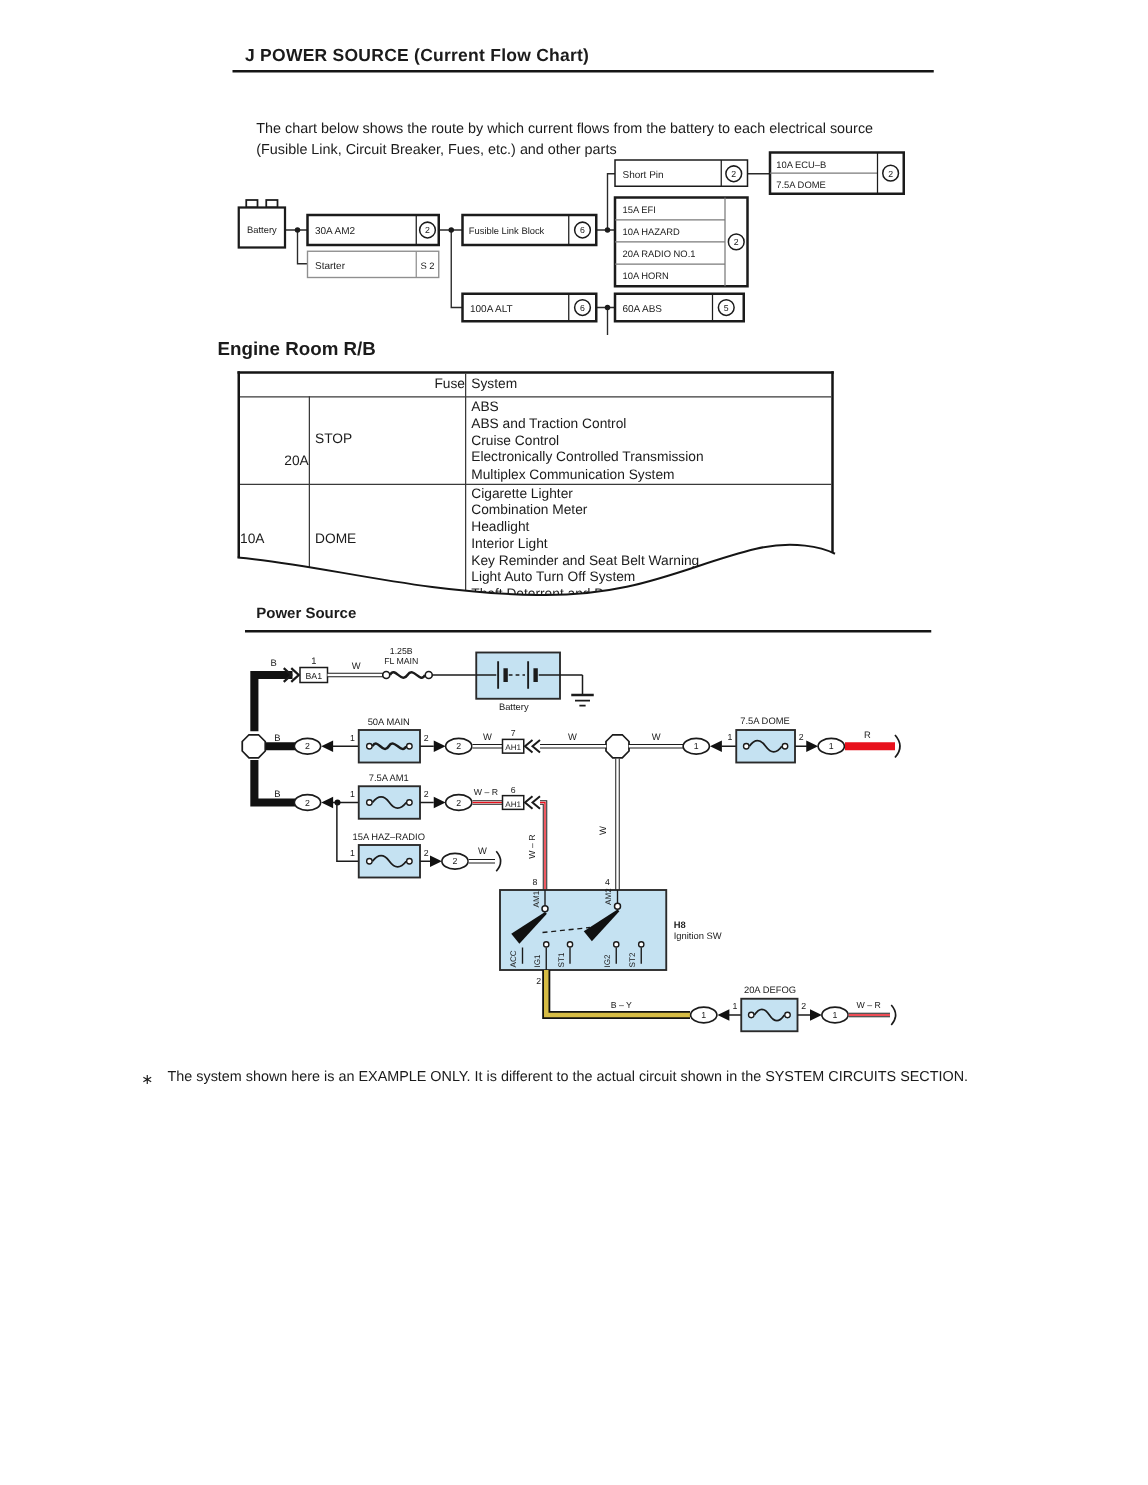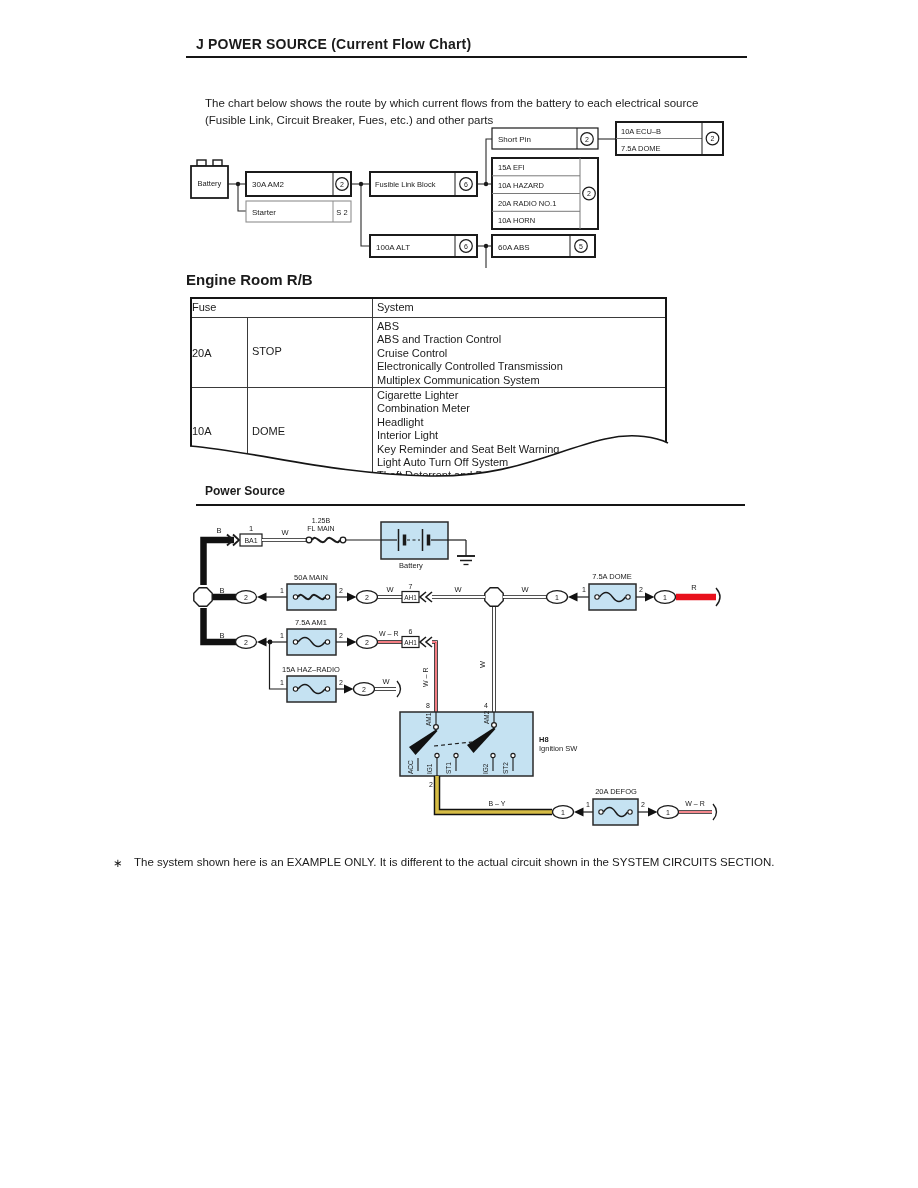--- a/index.html
+++ b/index.html
@@ -1,21 +1,21 @@
 <!DOCTYPE html>
 <html><head>
 <meta charset="utf-8">
 <style>
   html,body{margin:0;padding:0;background:#fff;}
   body{width:918px;height:1188px;position:relative;font-family:"Liberation Sans",sans-serif;color:#1b1b1b;overflow:hidden;}
   .abs{position:absolute;}
   #main-title{left:186px;top:36px;width:551px;border-bottom:2.5px solid #151515;padding:0 0 4px 10px;font-size:14px;font-weight:bold;letter-spacing:.2px;}
   #intro{left:205px;top:71px;width:560px;font-size:11.5px;line-height:17px;margin-top:24px;}
   .section-title{font-size:15px;font-weight:bold;}
-  #engine-title{left:186px;top:271px;}
+  #engine-title{left:174px;top:271px;}
   #power-title-wrap{left:196px;top:481px;width:540px;border-bottom:2.2px solid #151515;padding:0 0 5px 9px;}
   #power-title-wrap .section-title{font-size:12px;}
   
   #er-table{left:190px;top:297px;width:477px;height:183px;border:2px solid #151515;border-bottom:none;box-sizing:border-box;font-size:11px;}
   #er-table .cellline{position:absolute;background:#3a3a3a;}
   #er-table .txt{position:absolute;white-space:nowrap;}
   .syslist div{height:13.4px;line-height:13.4px;white-space:nowrap;}
   svg text{font-family:"Liberation Sans",sans-serif;fill:#1b1b1b;}
   #footnote{left:113px;top:856px;width:800px;font-size:11.5px;display:flex;}
   #footnote .mark{width:21px;}
@@ -127,24 +127,24 @@
     <text x="712.5" y="141.3" font-size="7" text-anchor="middle">2</text>
   </g>
 </svg>
 
 <div class="abs section-title" id="engine-title">Engine Room R/B</div>
 <div class="abs" id="er-table">
   <div class="cellline" style="left:0;top:18px;width:473px;height:1px"></div>
   <div class="cellline" style="left:180px;top:0;width:1px;height:179px"></div>
   <div class="cellline" style="left:55px;top:18px;width:1px;height:161px"></div>
   <div class="cellline" style="left:0;top:88px;width:473px;height:1px"></div>
-  <div class="txt" style="left:0;top:2px;width:180px;text-align:left">Fuse</div>
+  <div class="txt" style="left:0;top:2px;width:180px;text-align:right">Fuse</div>
   <div class="txt" style="left:185px;top:2px">System</div>
 
-  <div class="txt" style="left:0;top:48px;width:55px;text-align:left">20A</div>
+  <div class="txt" style="left:0;top:64px;width:55px;text-align:right">20A</div>
   <div class="txt" style="left:60px;top:46px">STOP</div>
   <div class="syslist" style="position:absolute;left:185px;top:21px">
     <div>ABS</div>
     <div>ABS and Traction Control</div>
     <div>Cruise Control</div>
     <div>Electronically Controlled Transmission</div>
     <div>Multiplex Communication System</div>
   </div>
 
   <div class="txt" style="left:0;top:126px;width:55px;text-align:left">10A</div>

